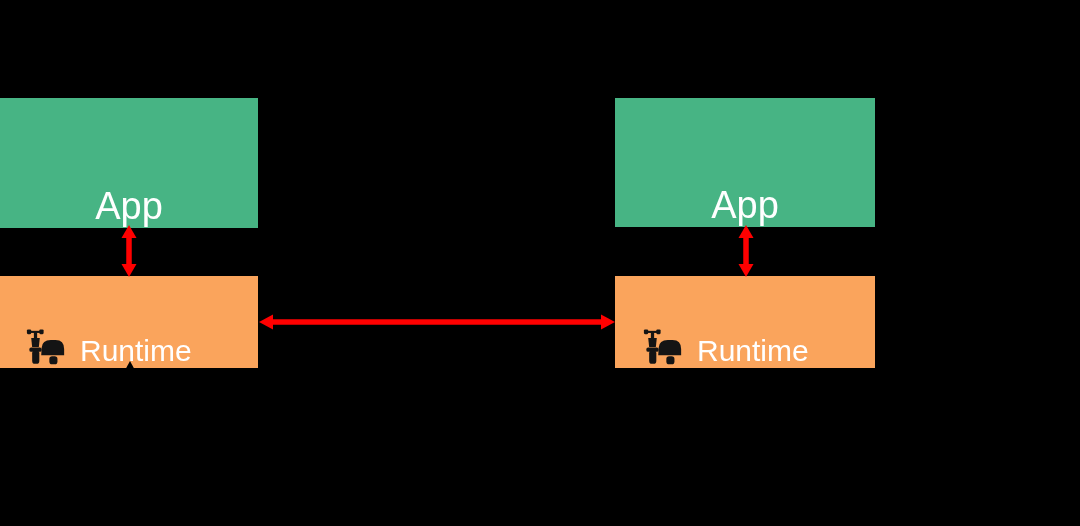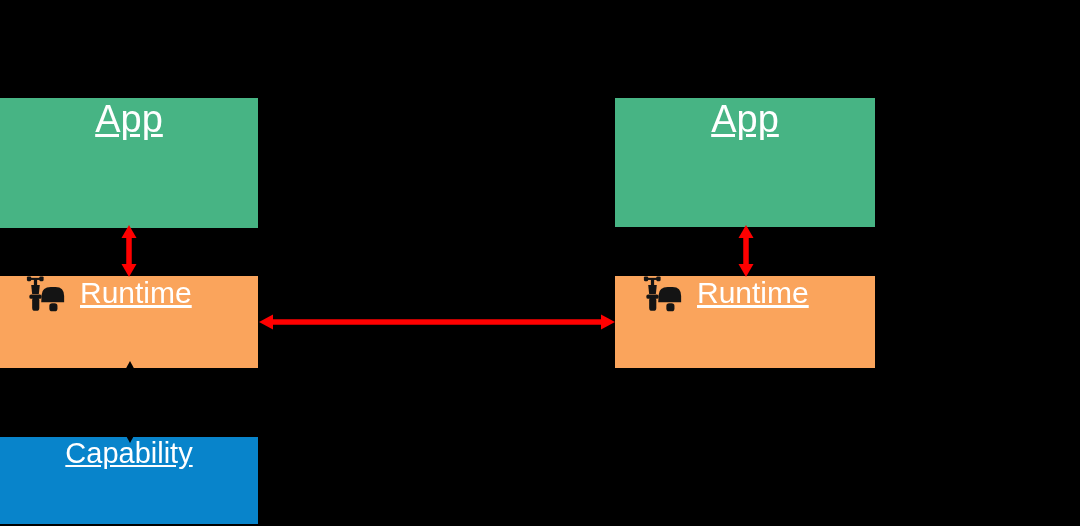--- a/index.html
+++ b/index.html
@@ -7,24 +7,23 @@
     position: relative;
     width: 1080px;
     height: 526px;
     background: #000000;
     overflow: hidden;
     font-family: "Liberation Sans", sans-serif;
   }
   .box {
     position: absolute;
     display: flex;
-    align-items: flex-start;
+    align-items: flex-end;
     justify-content: center;
     color: #ffffff;
-    text-decoration: underline;
   }
   .box-app-left    { left: 0;     top: 98;  width: 258px; height: 130px; background: #47B484; font-size: 38px; }
   .box-app-right   { left: 615px; top: 98;  width: 260px; height: 129px; background: #47B484; font-size: 38px; }
   .box-runtime-left  { left: 0;     top: 276px; width: 258px; height: 92px; background: #FAA45C; font-size: 30px; justify-content: flex-start; padding-left: 25px; box-sizing: border-box; }
   .box-runtime-right { left: 615px; top: 276px; width: 260px; height: 92px; background: #FAA45C; font-size: 30px; justify-content: flex-start; padding-left: 27px; box-sizing: border-box; }
   .box-capability  { left: 0;     top: 437px; width: 258px; height: 87px;  background: #0884CB; font-size: 29px; }
   .box[class*="box-app"] { top: 98px; }
   .box-app-left  { top: 98px; }
   .box-app-right { top: 97px; }
   .icon-wrap {
@@ -82,23 +81,20 @@
           <rect x="4.5" y="19" width="13" height="4.5" rx="2"></rect>
           <rect x="7.5" y="22" width="7.5" height="14" rx="3"></rect>
           <path d="M17.5 19 q0.5 -8 9.5 -8 h5 q9 0 9 9.5 v6.5 h-24 z"></path>
           <rect x="25.5" y="28" width="8.5" height="8.5" rx="3"></rect>
         </g>
       </svg>
     </span>
     <span>Runtime</span>
   </div>
 
-  <div class="box box-capability">
-    <span>Capability</span>
-  </div>
 
   <svg class="arrow" style="left:119px; top:222px;" width="20" height="58" viewBox="0 0 20 58">
     <line x1="10" y1="13" x2="10" y2="45" stroke-width="5.5" stroke="#FF0000"></line>
     <polygon points="10,3 17.5,16 2.5,16" fill="#FF0000"></polygon>
     <polygon points="10,55 2.5,42 17.5,42" fill="#FF0000"></polygon>
   </svg>
 
   <svg class="arrow" style="left:736px; top:222px;" width="20" height="58" viewBox="0 0 20 58">
     <line x1="10" y1="13" x2="10" y2="45" stroke-width="5.5" stroke="#FF0000"></line>
     <polygon points="10,3 17.5,16 2.5,16" fill="#FF0000"></polygon>

